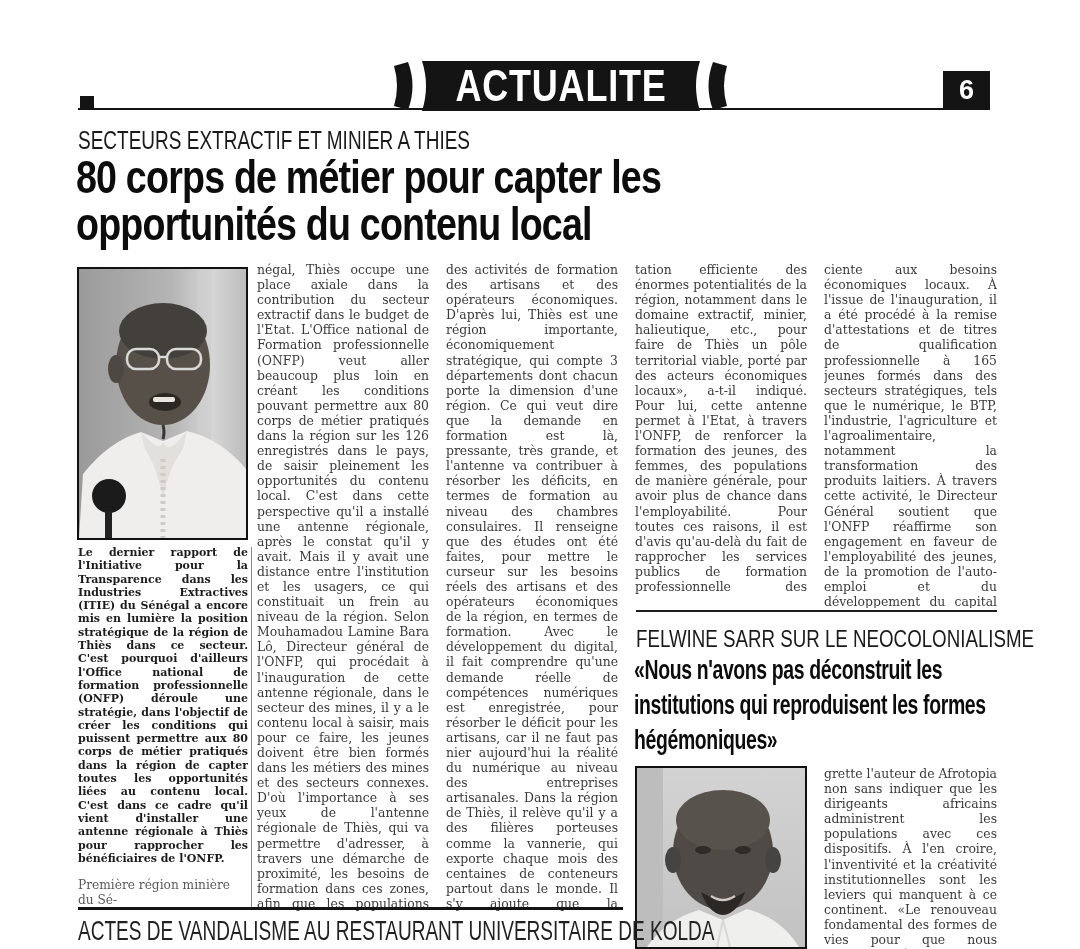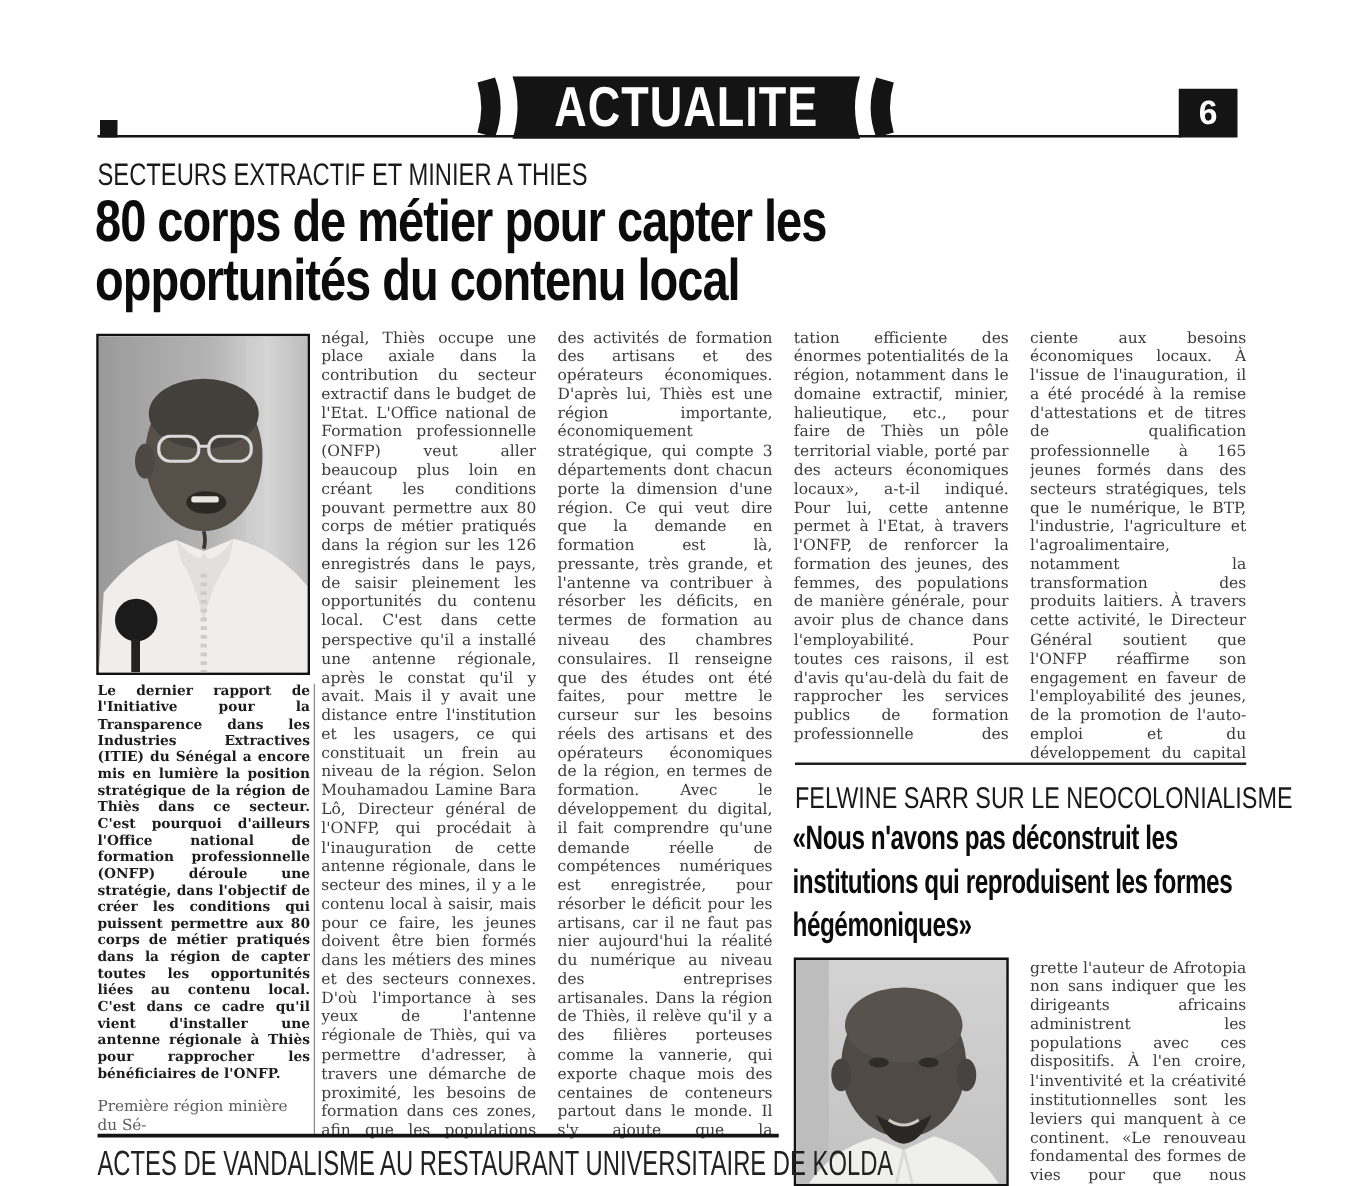--- a/index.html
+++ b/index.html
@@ -2,21 +2,21 @@
 <html><head>
 <meta charset="utf-8">
 <style>
   html,body{margin:0;padding:0;background:#e8e8e8;}
   .page{position:relative;width:1080px;height:949px;background:#ffffff;overflow:hidden;
         font-family:"DejaVu Serif",serif;color:#333;}
 
   
   .corner-square{position:absolute;left:80px;top:96px;width:14px;height:14px;background:#141414;}
   .header-rule{position:absolute;left:78px;top:108px;width:867px;height:2px;background:#141414;}
-  .banner{position:absolute;left:376px;top:61px;width:345px;height:51px;}
+  .banner{position:absolute;left:388px;top:61px;width:345px;height:51px;}
   .banner svg{position:absolute;left:0;top:0;}
   .banner-text{position:absolute;left:50%;top:49%;transform:translate(-50%,-50%) scaleX(0.8);
         font-family:"Liberation Sans",sans-serif;font-weight:bold;font-size:45px;color:#fff;
         letter-spacing:1px;white-space:nowrap;}
   .page-num{position:absolute;left:943px;top:71px;width:47px;height:39px;background:#141414;
         display:flex;align-items:center;justify-content:center;
         font-family:"Liberation Sans",sans-serif;font-weight:bold;font-size:27px;color:#fff;}
 
   
   .kicker{position:absolute;font-family:"Liberation Sans",sans-serif;color:#1a1a1a;

